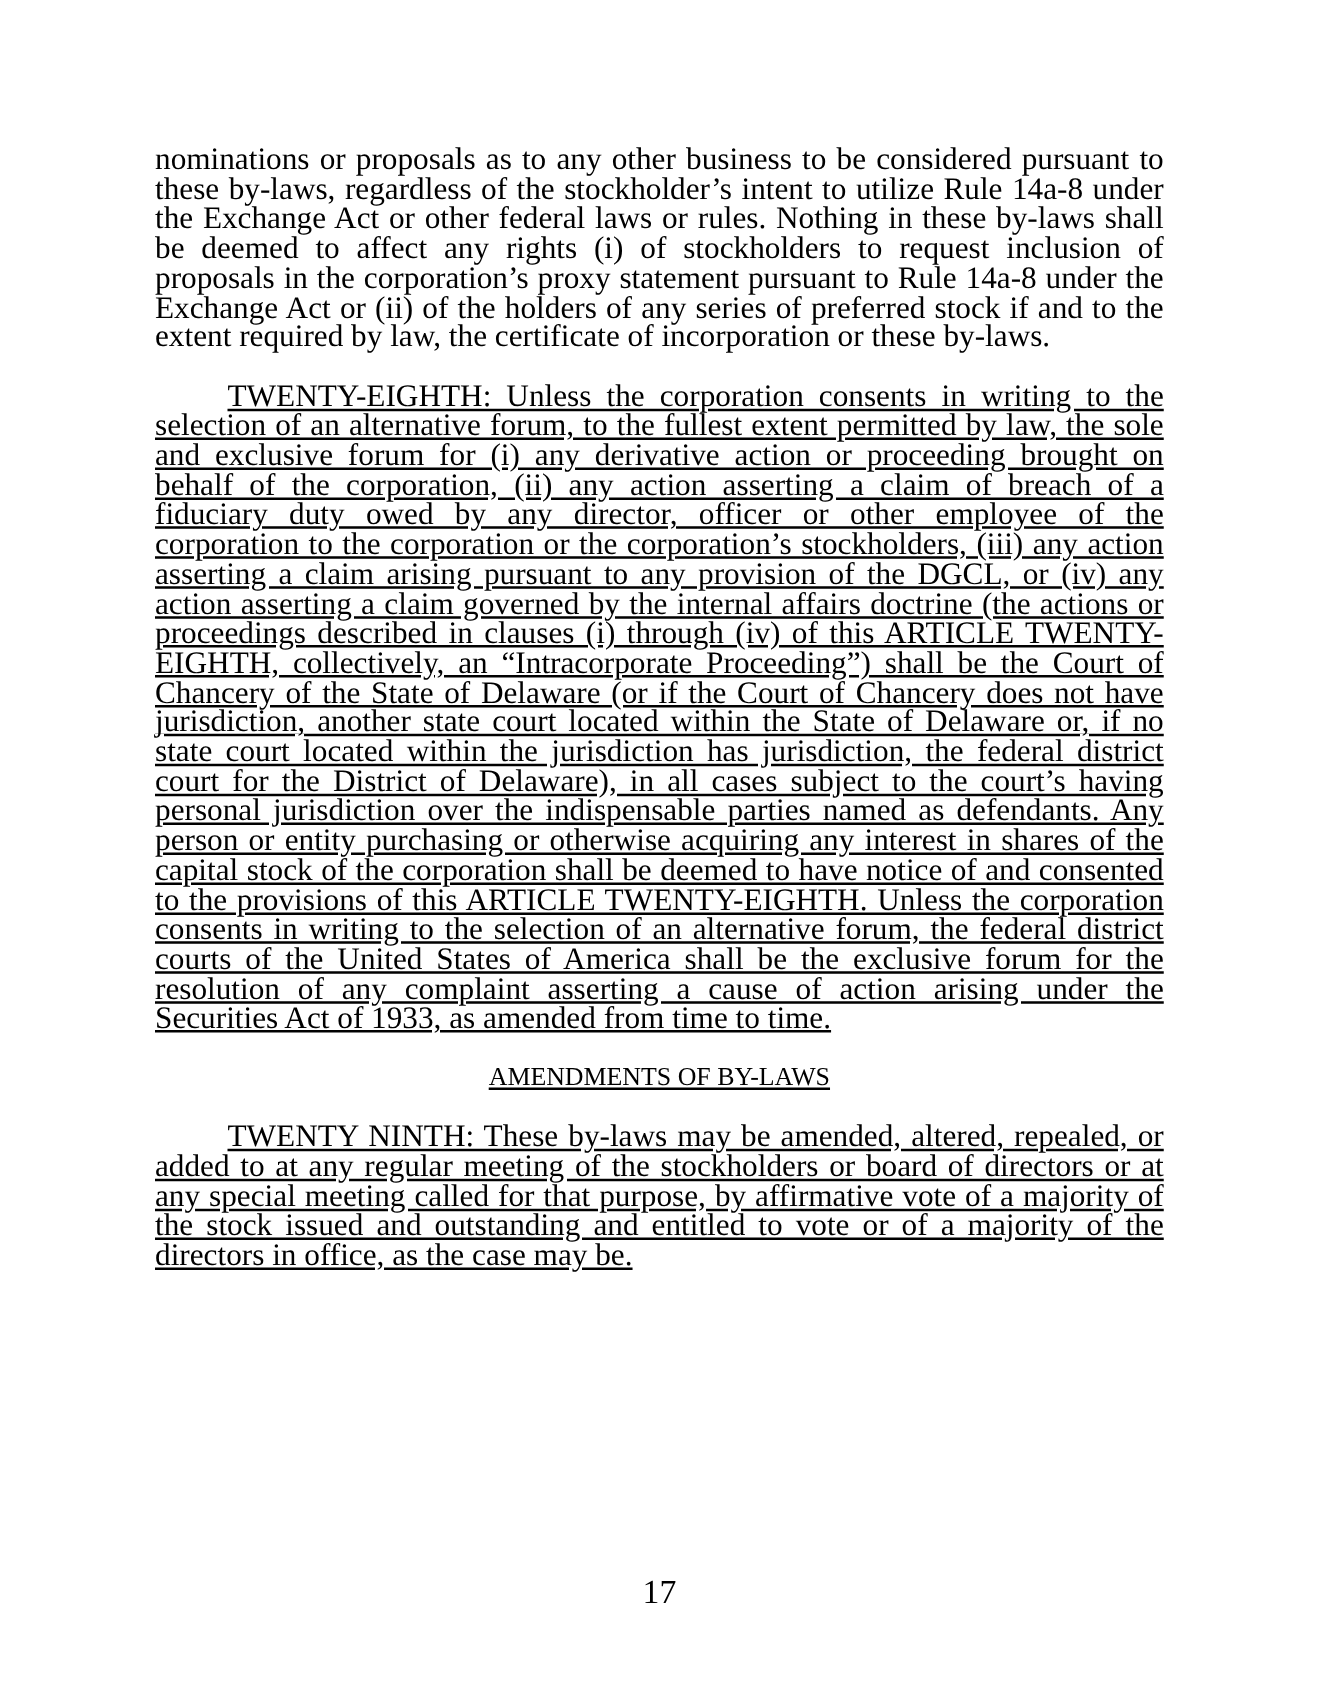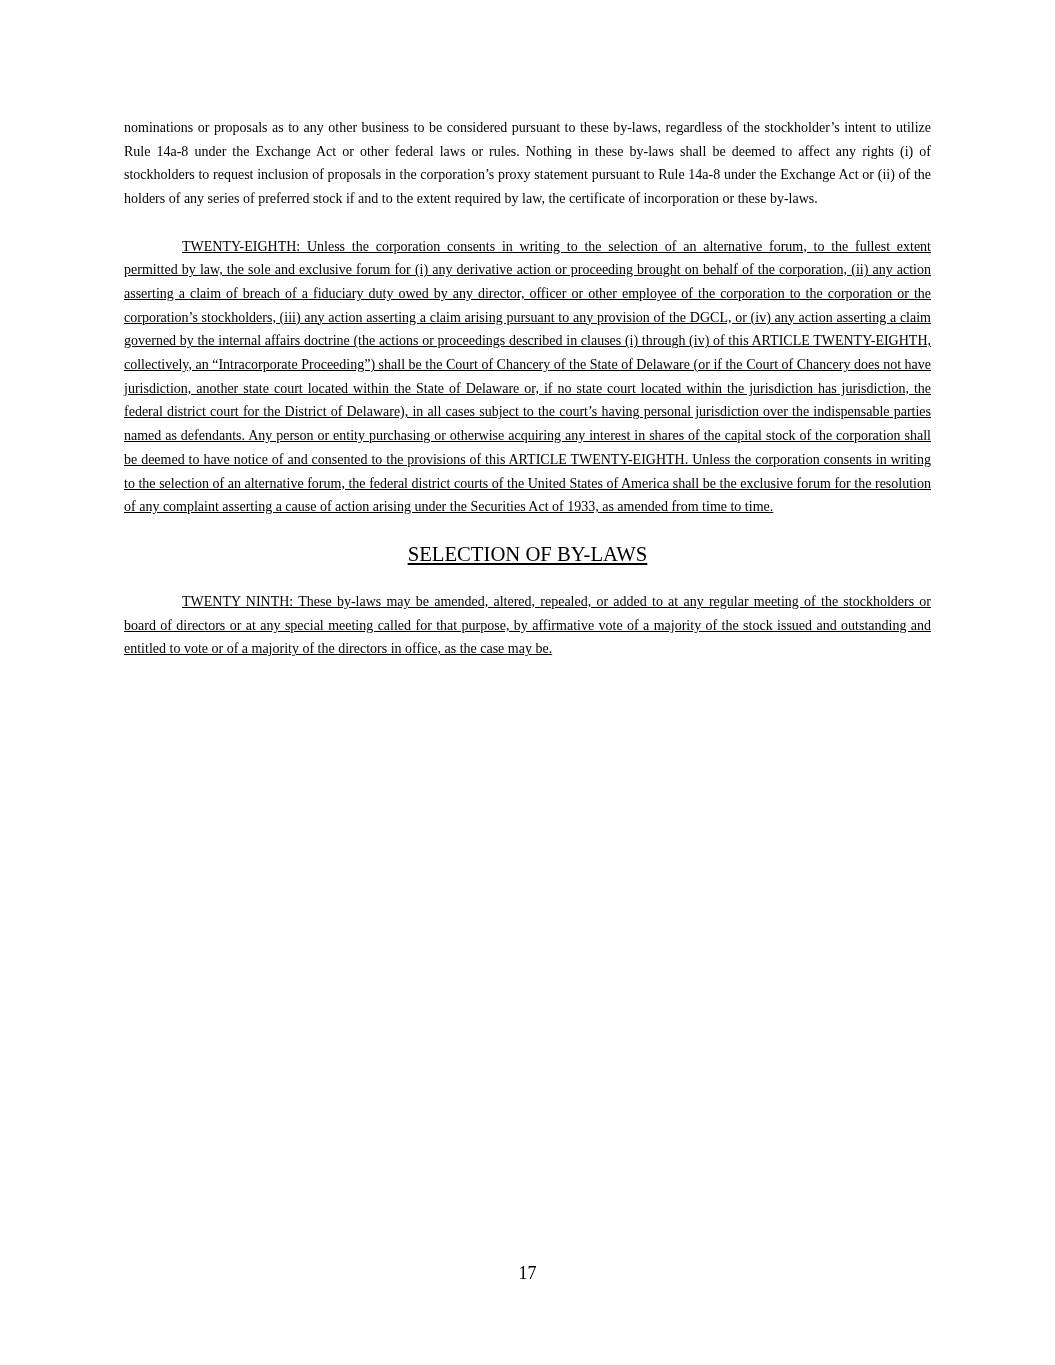--- a/index.html
+++ b/index.html
@@ -16,21 +16,21 @@
     font-family: "Liberation Serif", "DejaVu Serif", serif;
     overflow: hidden;
   }
   .content {
     position: absolute;
     left: 124px;
     top: 116px;
     width: 807px;
   }
   .body-text {
-    font-size: 14px;
+    font-size: 25px;
     line-height: 23.7px;
     text-align: justify;
     margin: 0 0 23.7px 0;
   }
   .indent-first {
     text-indent: 58px;
     text-decoration: underline;
   }
   .section-heading {
     font-size: 20.7px;
@@ -39,35 +39,35 @@
     text-align: center;
     text-decoration: underline;
     margin: 0 0 23.7px 0;
   }
   .page-number {
     position: absolute;
     top: 1262px;
     left: 0;
     width: 100%;
     text-align: center;
-    font-size: 18px;
+    font-size: 27px;
     line-height: 23.7px;
   }
 </style>
 </head>
 <body>
 
 <div class="page">
   <div class="content">
 
     <p class="body-text">nominations or proposals as to any other business to be considered pursuant to these by-laws, regardless of the stockholder’s intent to utilize Rule 14a-8 under the Exchange Act or other federal laws or rules.  Nothing in these by-laws shall be deemed to affect any rights (i) of stockholders to request inclusion of proposals in the corporation’s proxy statement pursuant to Rule 14a-8 under the Exchange Act or (ii) of the holders of any series of preferred stock if and to the extent required by law, the certificate of incorporation or these by-laws.</p>
 
 
     <p class="body-text indent-first">TWENTY-EIGHTH: Unless the corporation consents in writing to the selection of an alternative forum, to the fullest extent permitted by law, the sole and exclusive forum for (i) any derivative action or proceeding brought on behalf of the corporation, (ii) any action asserting a claim of breach of a fiduciary duty owed by any director, officer or other employee of the corporation to the corporation or the corporation’s stockholders, (iii) any action asserting a claim arising pursuant to any provision of the DGCL, or (iv) any action asserting a claim governed by the internal affairs doctrine (the actions or proceedings described in clauses (i) through (iv) of this ARTICLE TWENTY-EIGHTH, collectively, an “Intracorporate Proceeding”) shall be the Court of Chancery of the State of Delaware (or if the Court of Chancery does not have jurisdiction, another state court located within the State of Delaware or, if no state court located within the jurisdiction has jurisdiction, the federal district court for the District of Delaware), in all cases subject to the court’s having personal jurisdiction over the indispensable parties named as defendants.  Any person or entity purchasing or otherwise acquiring any interest in shares of the capital stock of the corporation shall be deemed to have notice of and consented to the provisions of this ARTICLE TWENTY-EIGHTH. Unless the corporation consents in writing to the selection of an alternative forum, the federal district courts of the United States of America shall be the exclusive forum for the resolution of any complaint asserting a cause of action arising under the Securities Act of 1933, as amended from time to time.</p>
 
-    <h2 class="section-heading">SELECTION OF BY-LAWS</h2>
+    <h2 class="section-heading">AMENDMENTS OF BY-LAWS</h2>
 
     <p class="body-text indent-first">TWENTY NINTH: These by-laws may be amended, altered, repealed, or added to at any regular meeting of the stockholders or board of directors or at any special meeting called for that purpose, by affirmative vote of a majority of the stock issued and outstanding and entitled to vote or of a majority of the directors in office, as the case may be.</p>
 
   </div>
 
   <div class="page-number">17</div>
 </div>
 
 </body></html>

